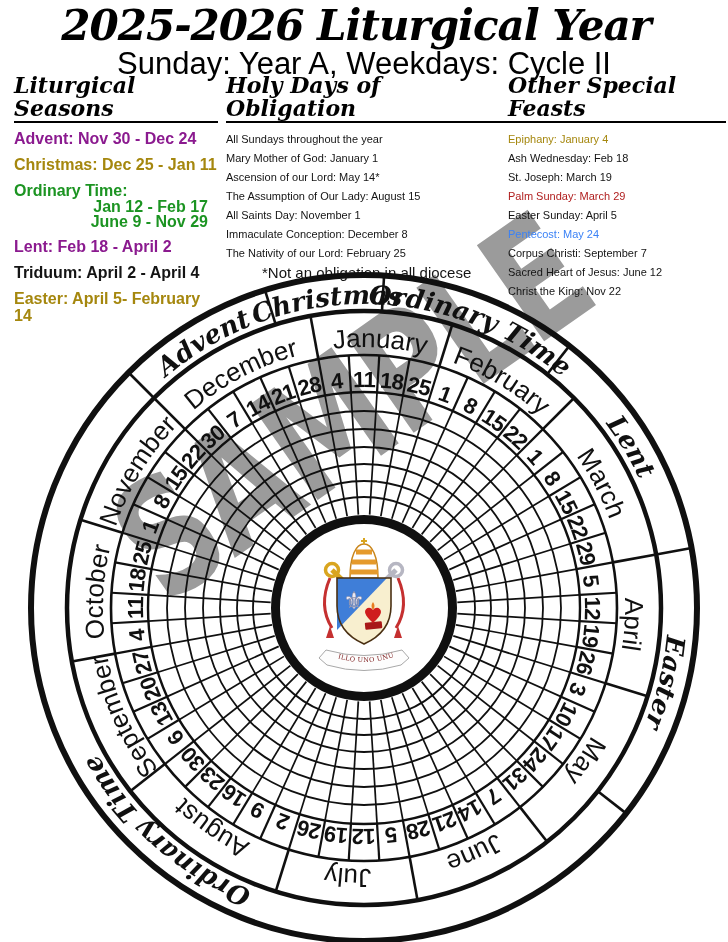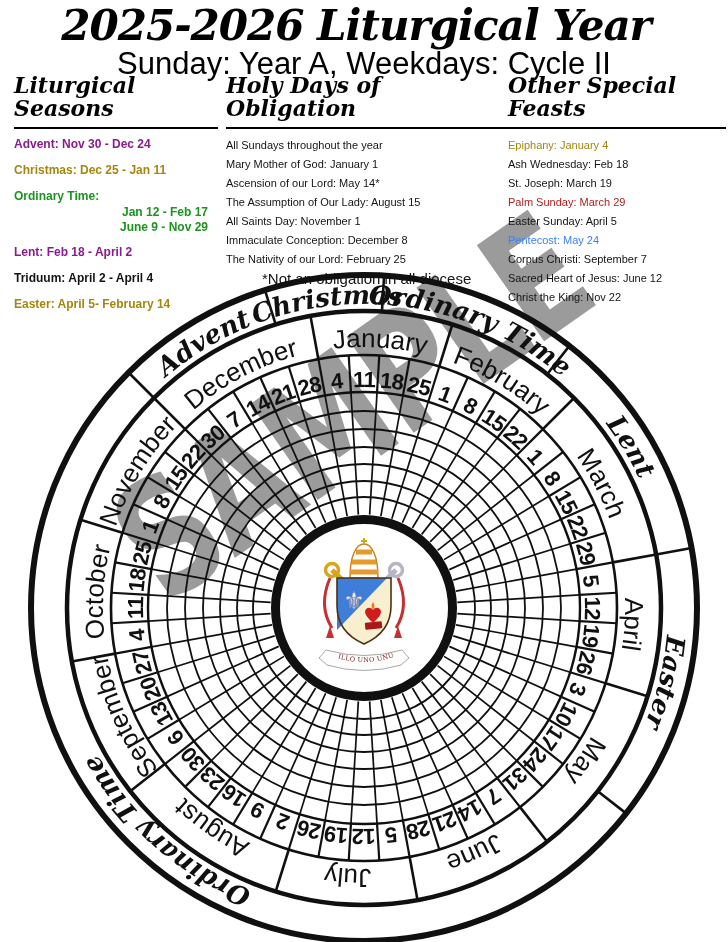--- a/index.html
+++ b/index.html
@@ -11,22 +11,22 @@
          font-size:42px;line-height:1.05;letter-spacing:-1px;color:#000;}
   .subtitle{font-size:31px;line-height:1.0;margin-top:0;color:#000;}
   
   .cols{position:absolute;top:74px;left:0;width:100%;z-index:2;}
   .col{position:absolute;top:0;}
   .col-seasons{left:14px;width:204px;}
   .col-holy{left:226px;width:284px;}
   .col-feasts{left:508px;width:218px;}
   .col h2{margin:0 0 7px 0;font-family:"DejaVu Serif",serif;font-style:italic;font-weight:bold;
           font-size:22px;line-height:1.05;color:#000;display:inline-block;
-          border-bottom:2.5px solid #000;padding-bottom:7px;}
-  .season-item{font-weight:bold;font-size:12px;line-height:17px;margin-bottom:9px;}
+          border-bottom:2.5px solid #000;padding-bottom:1px;}
+  .season-item{font-weight:bold;font-size:16px;line-height:17px;margin-bottom:9px;}
   .season-sub{text-align:right;padding-right:10px;line-height:15px;}
   .holy-item,.feast-item{font-size:11px;line-height:19px;}
   .footnote{font-size:15px;line-height:19px;margin-left:36px;}
   
   .watermark{position:absolute;left:351px;top:409px;z-index:1;white-space:nowrap;
              font-family:"DejaVu Sans",sans-serif;font-weight:bold;font-size:122px;
              letter-spacing:-4px;}
   
   #wheel{position:absolute;left:0;top:0;z-index:3;}
   .season-label{font-family:"DejaVu Serif",serif;font-style:italic;font-weight:bold;

